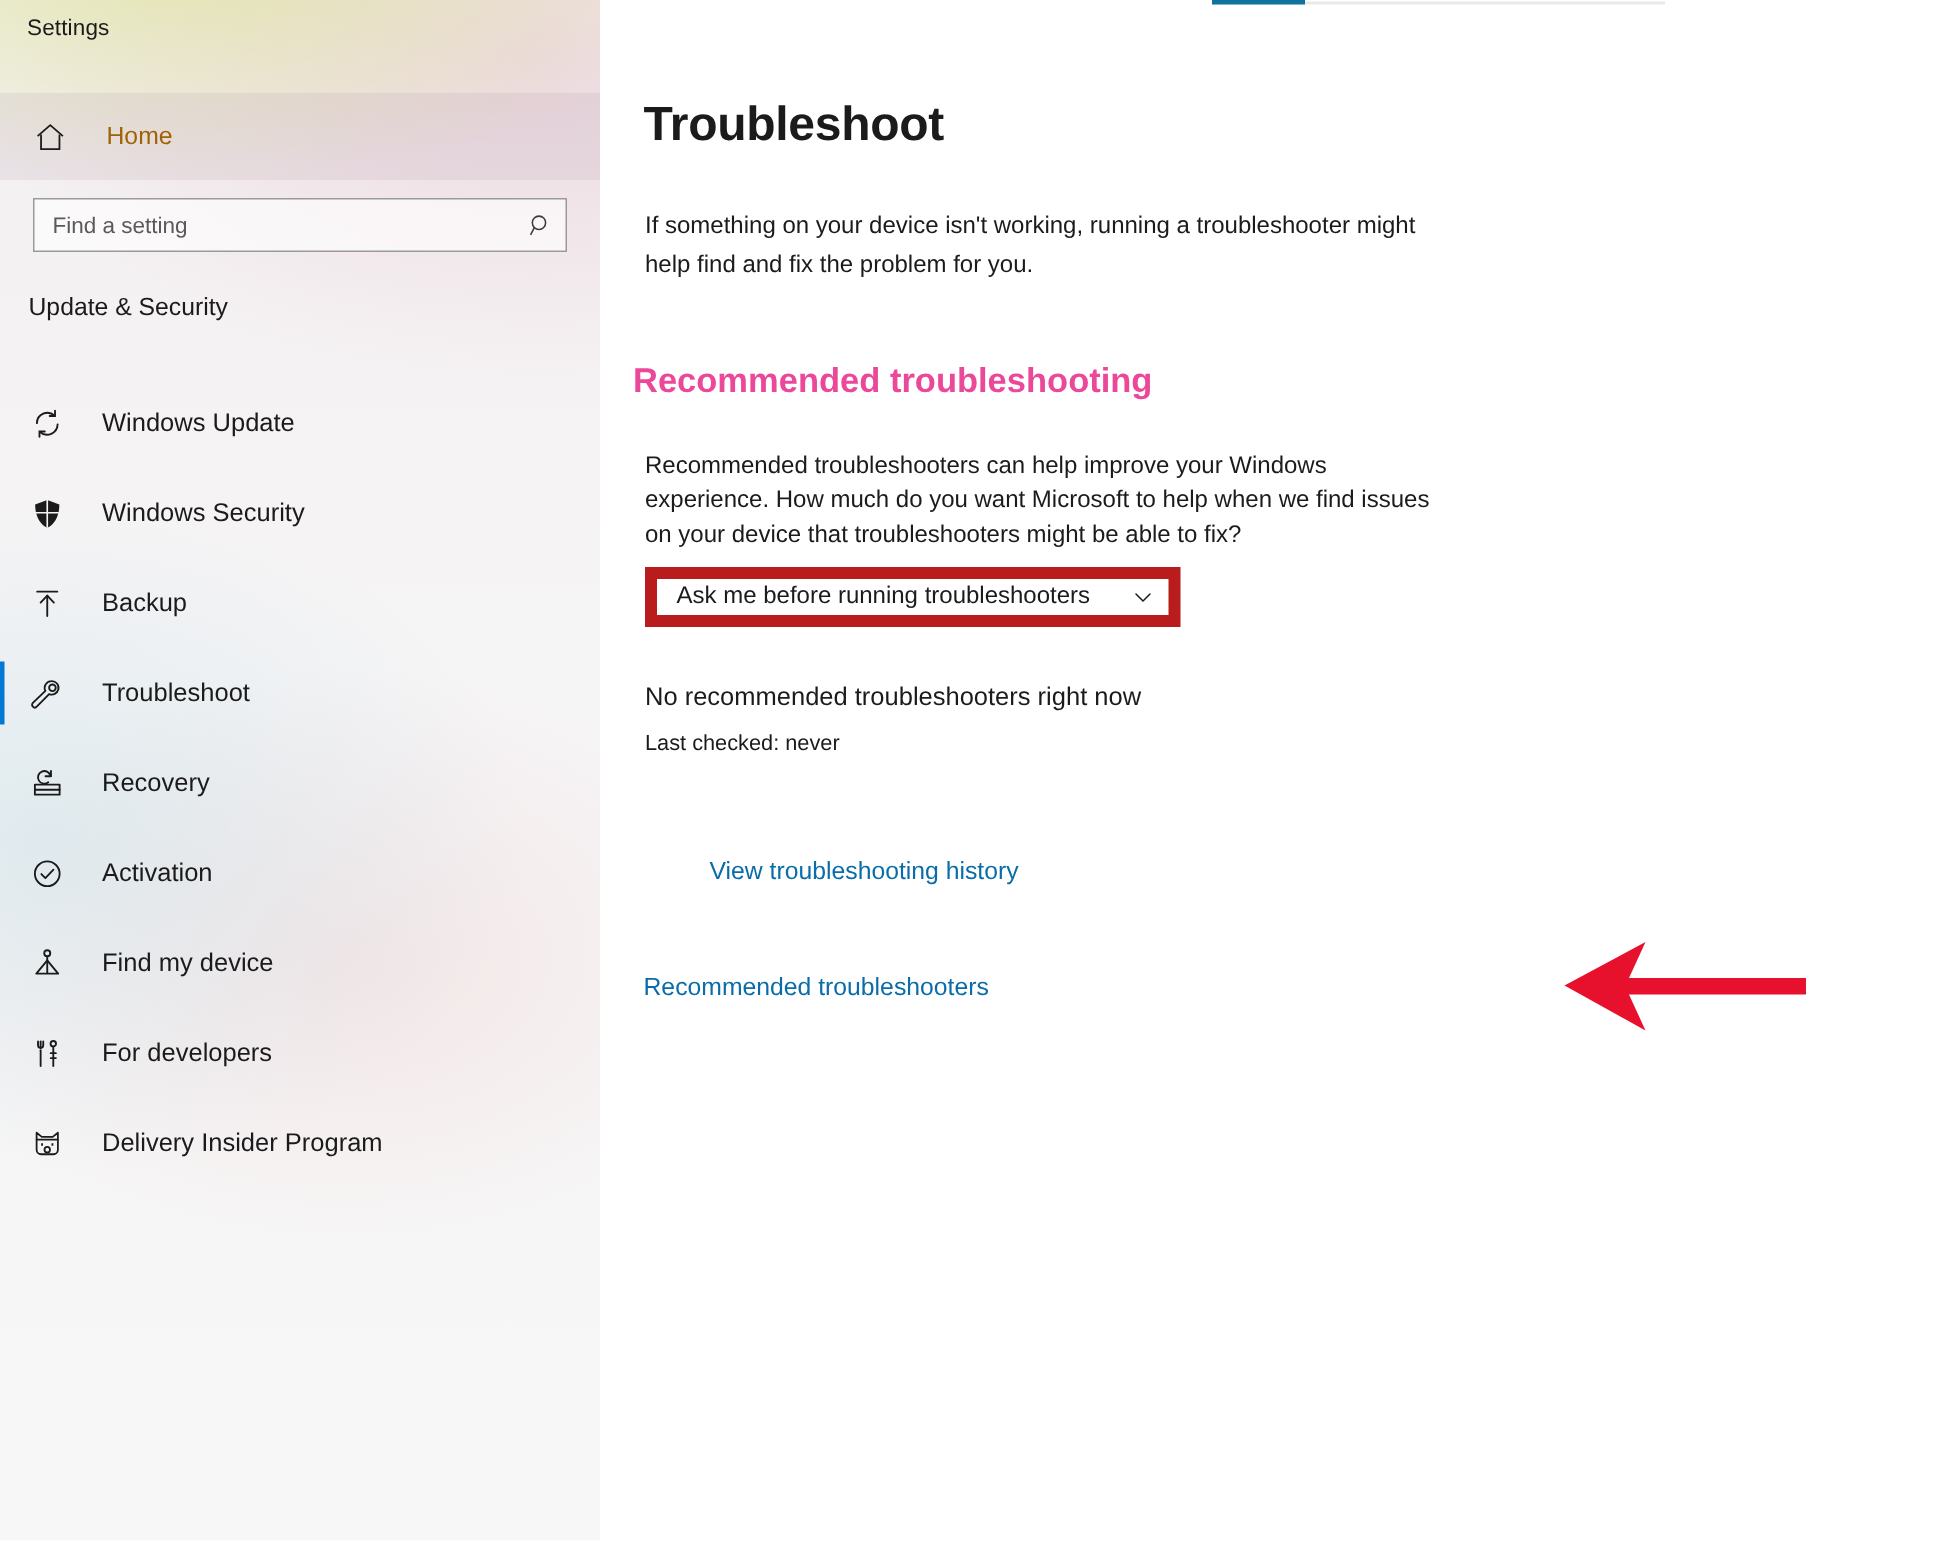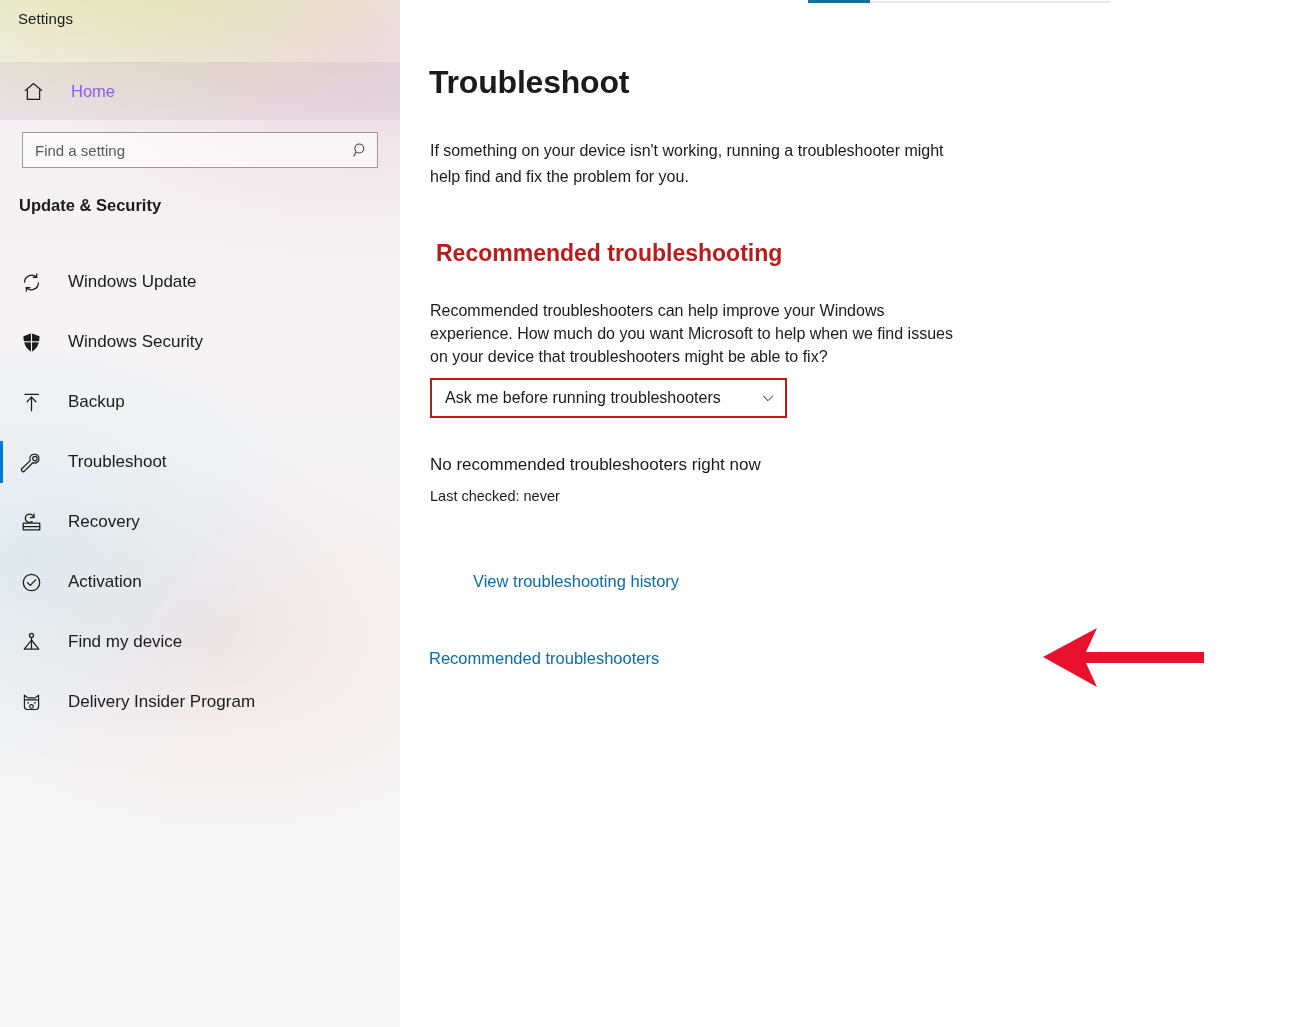--- a/index.html
+++ b/index.html
@@ -86,21 +86,21 @@
   }
   #home-row .ico {
     width: 46px;
     display: flex;
     justify-content: center;
     align-items: center;
     margin-left: 10px;
   }
   #home-row .lbl {
     font-size: 16.5px;
-    color: #8b5cf6;
+    color: #a16207;
     margin-left: 15px;
   }
 
   #search-box {
     position: absolute;
     left: 22px;
     top: 132px;
     width: 356px;
     height: 36px;
     box-sizing: border-box;
@@ -127,21 +127,21 @@
     display: flex;
     justify-content: center;
     align-items: center;
   }
 
   #group-title {
     position: absolute;
     left: 19px;
     top: 196px;
     font-size: 16.5px;
-    font-weight: bold;
+    font-weight: normal;
     color: #1b1b1b;
   }
 
   #nav-list {
     position: absolute;
     left: 0;
     top: 252px;
     width: 400px;
   }
   .nav-item {
@@ -197,43 +197,43 @@
     position: absolute;
     left: 30px;
     top: 138px;
     width: 540px;
     font-size: 16px;
     line-height: 26px;
     color: #1b1b1b;
   }
   #section-heading {
     position: absolute;
-    left: 36px;
+    left: 22px;
     top: 240px;
     font-size: 23px;
     font-weight: 600;
-    color: #b91c1c;
+    color: #ec4899;
   }
   #section-desc {
     position: absolute;
     left: 30px;
     top: 299px;
     width: 535px;
     font-size: 16px;
     line-height: 23px;
     color: #1b1b1b;
   }
   #recommend-select {
     position: absolute;
     left: 30px;
     top: 378px;
     width: 357px;
     height: 40px;
     box-sizing: border-box;
-    border: 2px solid #b91c1c;
+    border: 8px solid #b91c1c;
     background: #ffffff;
     display: flex;
     align-items: center;
     cursor: pointer;
   }
   #recommend-select .val {
     flex: 1;
     font-size: 16px;
     color: #1b1b1b;
     padding-left: 13px;
@@ -396,20 +396,35 @@
       <span class="ico">
         <svg width="23" height="23" viewBox="0 0 24 24" fill="none" stroke="#1b1b1b" stroke-width="1.3" stroke-linecap="round" stroke-linejoin="round">
           <circle cx="12" cy="4.7" r="2.1"></circle>
           <path d="M12 7.2 L12 18.4"></path>
           <path d="M12 9.6 L4.4 18.9 L19.6 18.9 Z"></path>
         </svg>
       </span>
       <span class="lbl">Find my device</span>
     </div>
 
+    <div class="nav-item">
+      <span class="accent"></span>
+      <span class="ico">
+        <svg width="23" height="23" viewBox="0 0 24 24" fill="none" stroke="#1b1b1b" stroke-width="1.3" stroke-linecap="round" stroke-linejoin="round">
+          <path d="M7.4 3.4 L7.4 8.1"></path>
+          <path d="M5.6 3.4 L5.6 6.1 a1.8 1.8 0 0 0 3.6 0 L9.2 3.4"></path>
+          <path d="M7.4 9.6 L7.4 20.6"></path>
+          <circle cx="16.2" cy="5" r="1.9"></circle>
+          <path d="M16.2 7.3 L16.2 20.6"></path>
+          <path d="M14.4 11.6 L18 11.6"></path>
+          <path d="M14.4 15 L18 15"></path>
+        </svg>
+      </span>
+      <span class="lbl">For developers</span>
+    </div>
 
     <div class="nav-item">
       <span class="accent"></span>
       <span class="ico">
         <svg width="23" height="23" viewBox="0 0 24 24" fill="none" stroke="#1b1b1b" stroke-width="1.25" stroke-linejoin="round">
           <path d="M4.6 9.2 L4.6 4.3 L8.2 7.2 L15.8 7.2 L19.4 4.3 L19.4 9.2"></path>
           <path d="M4.6 9.2 L4.6 16.2 a3.1 3.1 0 0 0 3.1 3.1 L16.3 19.3 a3.1 3.1 0 0 0 3.1-3.1 L19.4 9.2 Z"></path>
           <path d="M8.4 11.6 L8.4 13.4"></path>
           <path d="M15.6 11.6 L15.6 13.4"></path>
           <circle cx="12" cy="16.1" r="1.9"></circle>

